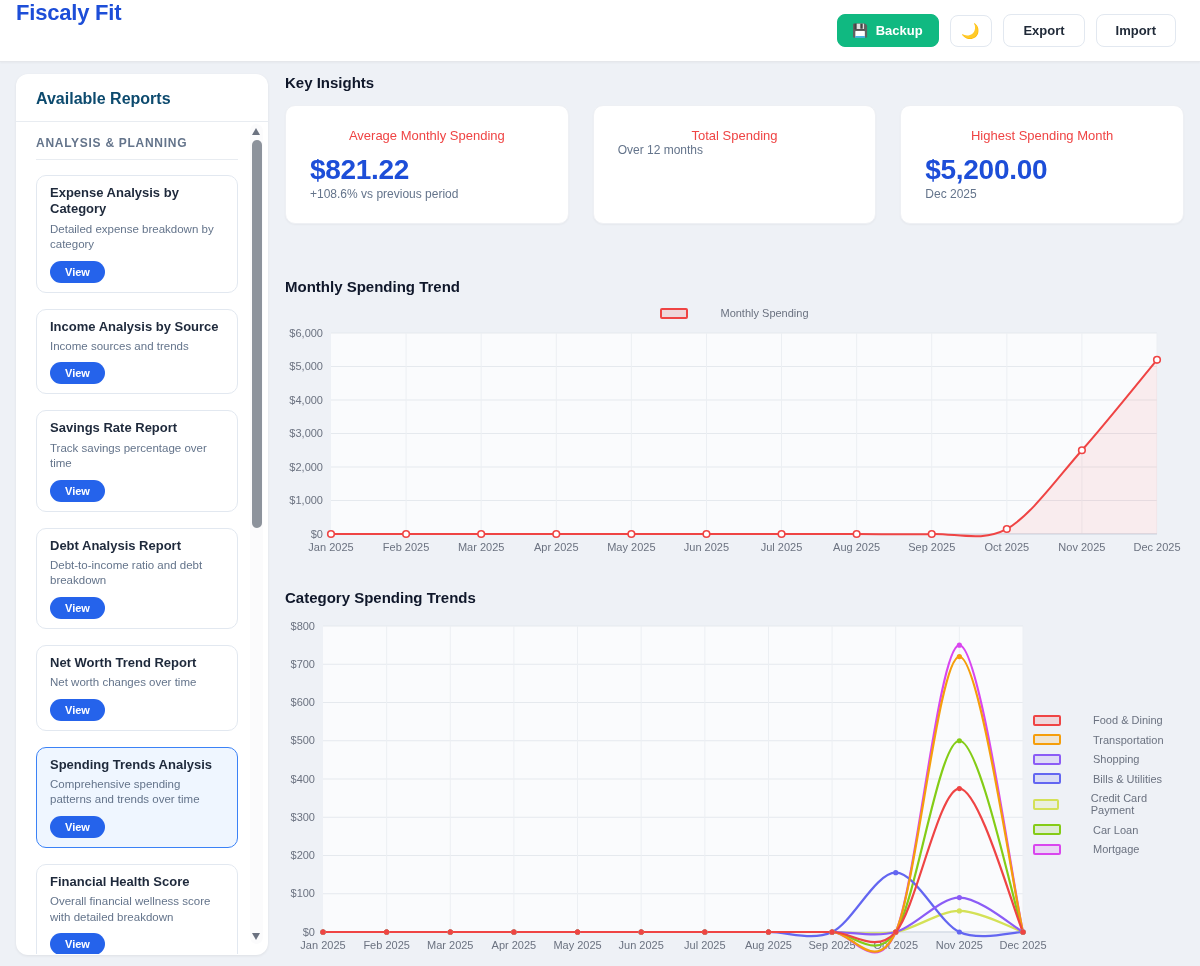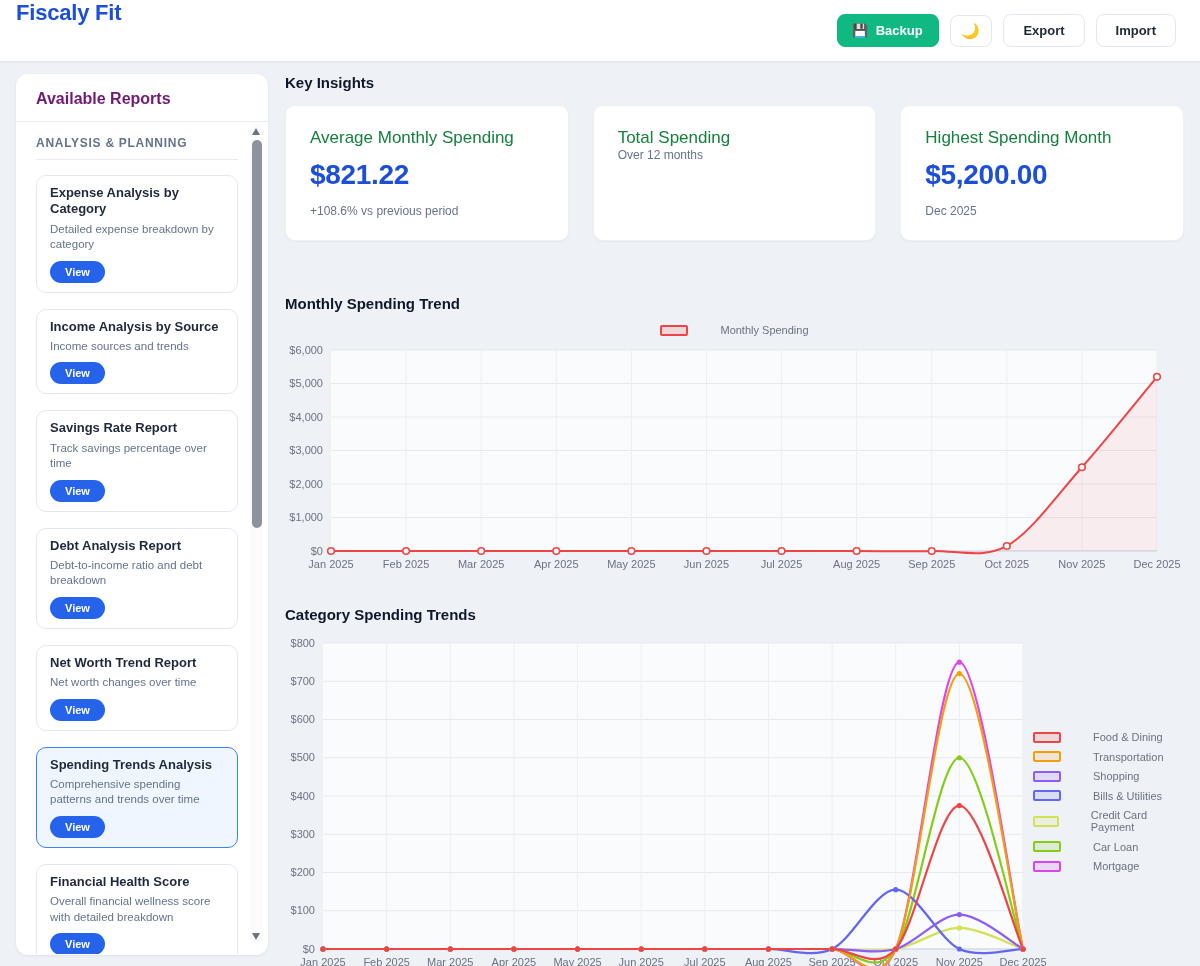--- a/index.html
+++ b/index.html
@@ -14,21 +14,21 @@
   .header-actions { display:flex; align-items:center; gap:11px; }
   .btn { border:1px solid #e2e8f0; background:#fff; border-radius:8px; font-size:13px; font-weight:700;
          color:#1f2937; padding:8px 19px; cursor:pointer; font-family:inherit; }
   .btn-backup { background:#10b981; border-color:#10b981; color:#fff; display:flex; align-items:center; gap:7px; padding:8px 15px;}
   .btn-icon { padding:6px 11px; font-size:15px; }
 
   
   .sidebar { position:absolute; left:16px; top:74px; width:252px; height:881px; background:#fff;
              border-radius:12px; box-shadow:0 1px 3px rgba(0,0,0,.07); overflow:hidden; }
   .sidebar-head { padding:16px 20px 13px; border-bottom:1px solid #e8ecf1; }
-  .sidebar-head h1 { font-size:16px; font-weight:700; color:#701a75; }
+  .sidebar-head h1 { font-size:16px; font-weight:700; color:#0c4a6e; }
   .sidebar-body { position:relative; height:calc(100% - 49px); overflow:hidden; padding:14px 30px 0 20px; }
   .section-label { font-size:12px; font-weight:700; letter-spacing:.06em; color:#64748b;
                    padding-bottom:9px; border-bottom:1px solid #e8ecf1; margin-bottom:15px; }
   .report-card { border:1px solid #e2e8f0; border-radius:10px; padding:9px 13px; background:#fff; margin-bottom:16px; }
   .report-card.selected { background:#eff6ff; border:1.5px solid #3b82f6; }
   .rc-title { font-size:13px; font-weight:700; color:#1e293b; margin-bottom:4px; line-height:1.25; }
   .rc-desc { font-size:11.5px; color:#64748b; line-height:1.35; margin-bottom:8px; }
   .view-btn { background:#2563eb; color:#fff; border:none; border-radius:999px; font-size:11px; font-weight:700;
               padding:5px 15px; cursor:pointer; font-family:inherit; }
   
@@ -38,22 +38,22 @@
   .sb-down { position:absolute; bottom:4px; left:2px; width:0; height:0;
            border-left:4.5px solid transparent; border-right:4.5px solid transparent; border-top:7px solid #6b7280; cursor:pointer;}
   .sb-thumb { position:absolute; top:16px; left:1.5px; width:10px; height:388px; background:#8d939c; border-radius:6px; cursor:grab;}
 
   
   .main { position:absolute; left:285px; top:62px; width:899px; }
   .section-title { font-size:15px; font-weight:700; color:#0f172a; }
   .t-insights { margin:12px 0 14px; }
   .insights-grid { display:grid; grid-template-columns:1fr 1fr 1fr; gap:24px; margin-bottom:54px; }
   .insight-card { background:#fff; border-radius:10px; border:1px solid #eef0f4; box-shadow:0 1px 2px rgba(0,0,0,.04); padding:22px 24px; }
-  .ic-label { font-size:17px; font-weight:500; color:#15803d; }
-  .ic-value { font-size:28px; font-weight:800; color:#1d4ed8; margin:11px 0 13px; letter-spacing:-.3px;}
+  .ic-label { font-size:13px; font-weight:500; color:#ef4444;text-align:center; }
+  .ic-value { font-size:28px; font-weight:800; color:#1d4ed8; margin:11px 0 1px; letter-spacing:-.3px;}
   .ic-sub { font-size:12px; color:#64748b; }
 
   .t-chart1 { margin:0 0 10px; }
   .chart-legend-top { display:flex; justify-content:center; align-items:center; gap:8px; height:16px; margin-bottom:6px; }
   .swatch { width:30px; height:12px; border-radius:2px; }
   .legend-label { font-size:11px; color:#6b7280;margin-left:24px; }
   .t-chart2 { margin:24px 0 8px; }
   .chart2-wrap { position:relative; }
   .chart-legend-right { position:absolute; left:748px; top:100px; display:flex; flex-direction:column; gap:7.5px; }
   .legend-row { display:flex; align-items:center; gap:8px; }

